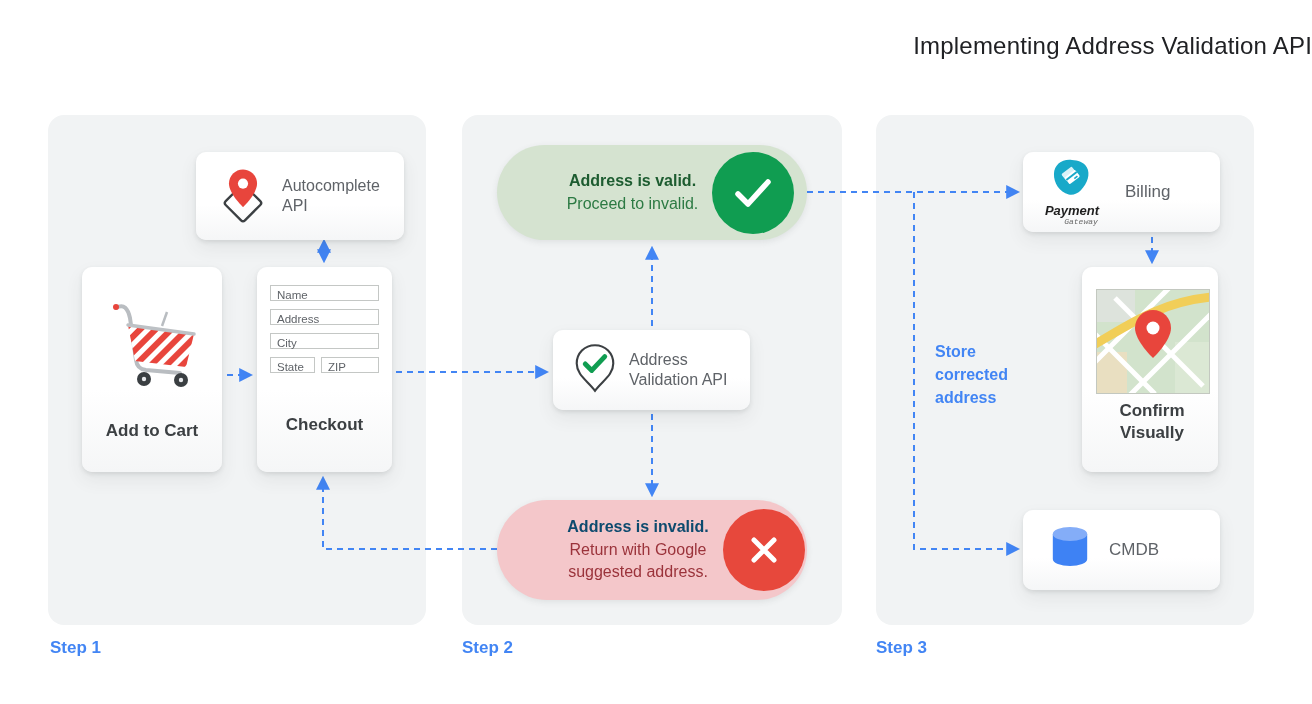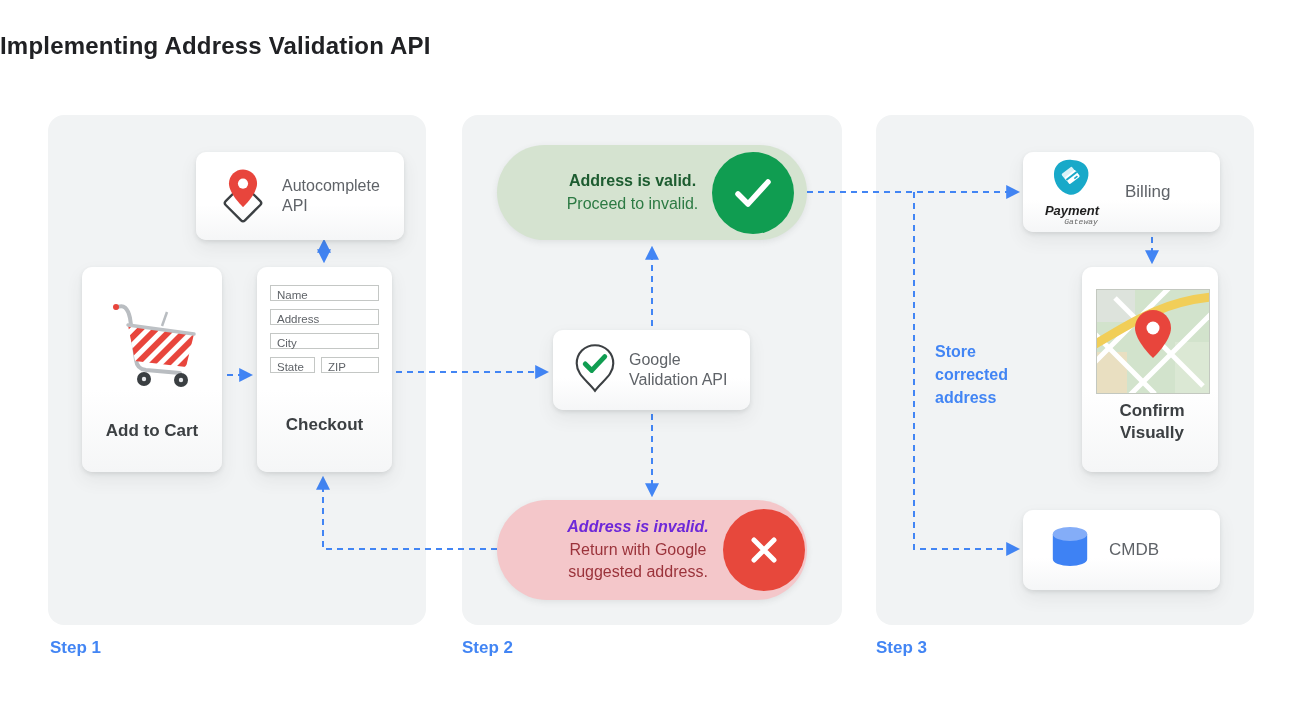--- a/index.html
+++ b/index.html
@@ -1,22 +1,22 @@
 <!DOCTYPE html>
 <html><head>
 <meta charset="utf-8">
 <style>
   html,body{margin:0;padding:0;background:#fff;}
   .canvas{
     position:relative;width:1312px;height:704px;background:#ffffff;overflow:hidden;
     font-family:"Liberation Sans","DejaVu Sans",sans-serif;
   }
   .title{
-    position:absolute;top:32px;left:0;width:100%;text-align:left;
-    font-size:24px;font-weight:700;color:#202124;letter-spacing:.2px;
+    position:absolute;top:32px;left:0;width:100%;text-align:right;
+    font-size:24px;font-weight:400;color:#202124;letter-spacing:.2px;
   }
   .panel{
     position:absolute;top:115px;width:378px;height:510px;
     background:#f1f3f4;border-radius:16px;
   }
   .panel.p1{left:48px;}
   .panel.p2{left:462px;width:380px;}
   .panel.p3{left:876px;}
   .step-label{
     position:absolute;top:638px;font-size:17px;font-weight:700;color:#4285f4;
@@ -52,21 +52,21 @@
   
   .pill{
     position:absolute;left:497px;width:310px;border-radius:50px;
     display:flex;align-items:center;box-shadow:0 2px 6px rgba(60,64,67,.10);
   }
   .pill.green{top:145px;height:95px;background:#d5e3d0;}
   .pill.red{top:500px;height:100px;background:#f4c7ca;}
   .pill .ptxt{flex:1;text-align:center;padding-left:56px;font-size:16px;line-height:1.4;}
   .pill.green .pt1{font-weight:700;color:#1d5c30;}
   .pill.green .pt2{color:#2c7a43;}
-  .pill.red .pt1{font-weight:700;color:#6d28d9;font-style:italic;}
+  .pill.red .pt1{font-weight:700;color:#0c4a6e;}
   .pill.red .pt2{color:#9b333b;}
   .status-circle{
     width:82px;height:82px;border-radius:50%;flex:0 0 auto;margin-right:13px;
     display:flex;align-items:center;justify-content:center;
   }
   .status-circle.ok{background:#109d51;}
   .status-circle.bad{background:#e7483c;}
   .validation-card{left:553px;top:330px;width:197px;height:80px;}
   .validation-card .ic{margin:0 8px 0 16px;}
   
@@ -174,21 +174,21 @@
     </div>
   </div>
 
   <div class="card hcard validation-card">
     <span class="ic">
       <svg width="52" height="52" viewBox="0 0 64 64">
         <path d="M32,4 C19,4 9.5,14 9.5,26.5 C9.5,40.5 23,48 32,60 C41,48 54.5,40.5 54.5,26.5 C54.5,14 45,4 32,4 Z" fill="#ffffff" stroke="#3c4043" stroke-width="2.6"></path>
         <polyline points="20,27 28,35 44,18" fill="none" stroke="#109d51" stroke-width="6" stroke-linecap="round" stroke-linejoin="round"></polyline>
       </svg>
     </span>
-    <span class="txt" style="width:118px">Google Validation API</span>
+    <span class="txt" style="width:118px">Address Validation API</span>
   </div>
 
   <div class="pill red">
     <div class="ptxt">
       <div class="pt1">Address is invalid.</div>
       <div class="pt2" style="width:170px;margin:0 auto">Return with Google suggested address.</div>
     </div>
     <div class="status-circle bad">
       <svg width="30" height="30" viewBox="0 0 30 30">
         <path d="M5,5 L25,25 M25,5 L5,25" stroke="#ffffff" stroke-width="5" stroke-linecap="round"></path>

